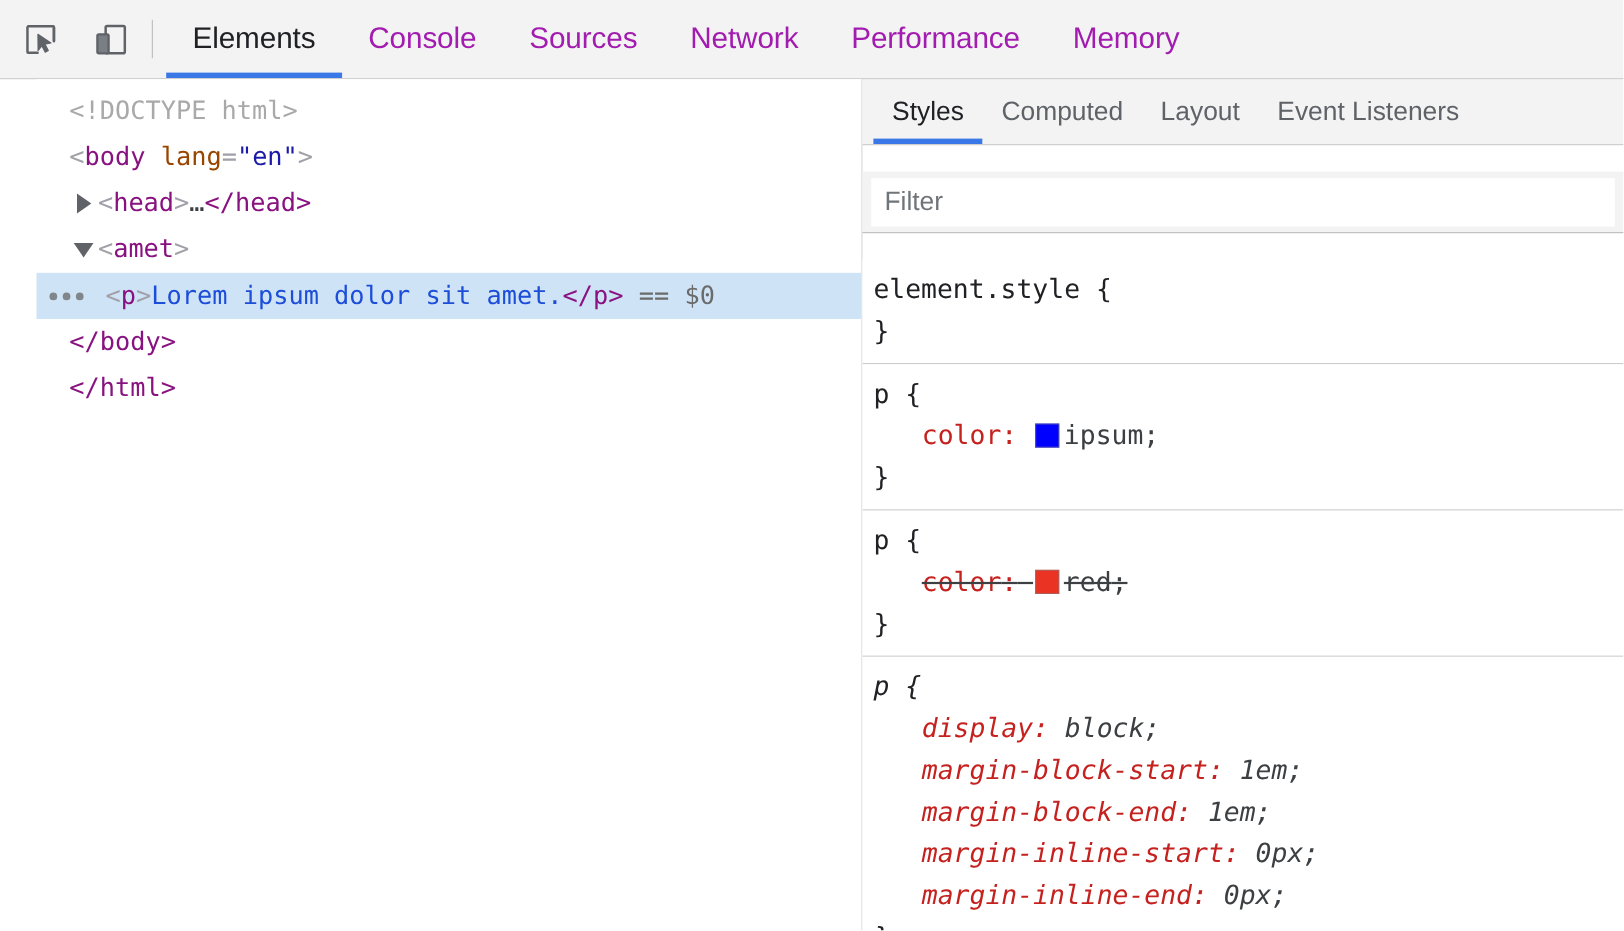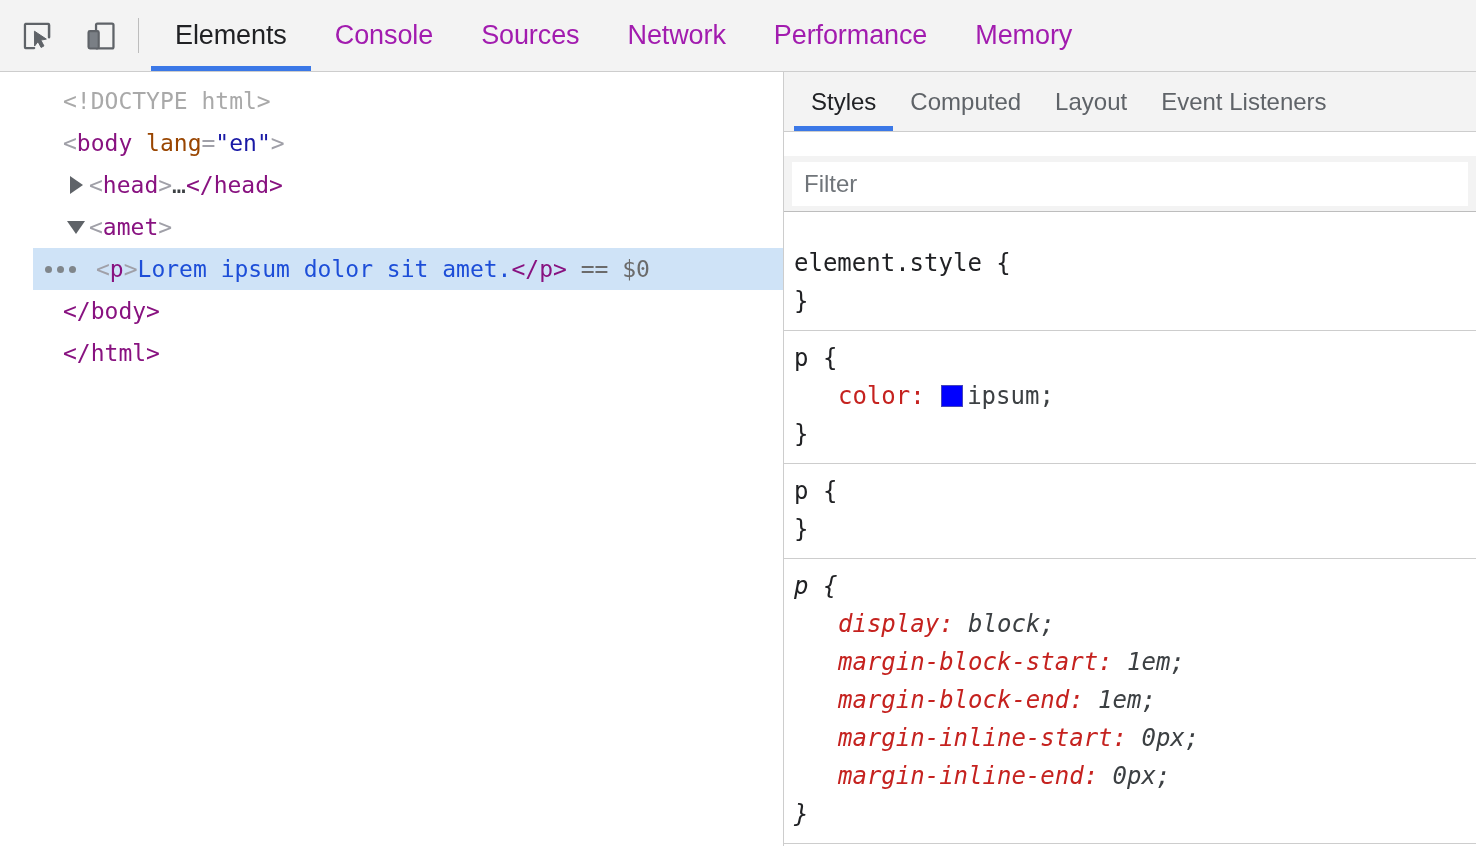--- a/index.html
+++ b/index.html
@@ -393,20 +393,21 @@
         </div>
 
         <div class="rule-block">
           <div><span class="selector">p</span> <span class="brace">{</span></div>
           <div class="decl"><span class="prop">color</span><span class="prop">:</span> <span class="swatch" style="background:#0000ff"></span><span class="val">ipsum</span><span class="val">;</span></div>
           <div><span class="brace">}</span></div>
         </div>
 
         <div class="rule-block">
           <div><span class="selector">p</span> <span class="brace">{</span></div>
+          <div class="decl overridden"><span class="prop">color</span><span class="prop">:</span> <span class="swatch" style="background:#ea3323"></span><span class="val">red</span><span class="val">;</span></div>
           <div><span class="brace">}</span></div>
         </div>
 
         <div class="rule-block ua">
           <div><span class="selector">p</span> <span class="brace">{</span></div>
           <div class="decl"><span class="prop">display</span><span class="prop">:</span> <span class="val">block</span><span class="val">;</span></div>
           <div class="decl"><span class="prop">margin-block-start</span><span class="prop">:</span> <span class="val">1em</span><span class="val">;</span></div>
           <div class="decl"><span class="prop">margin-block-end</span><span class="prop">:</span> <span class="val">1em</span><span class="val">;</span></div>
           <div class="decl"><span class="prop">margin-inline-start</span><span class="prop">:</span> <span class="val">0px</span><span class="val">;</span></div>
           <div class="decl"><span class="prop">margin-inline-end</span><span class="prop">:</span> <span class="val">0px</span><span class="val">;</span></div>

